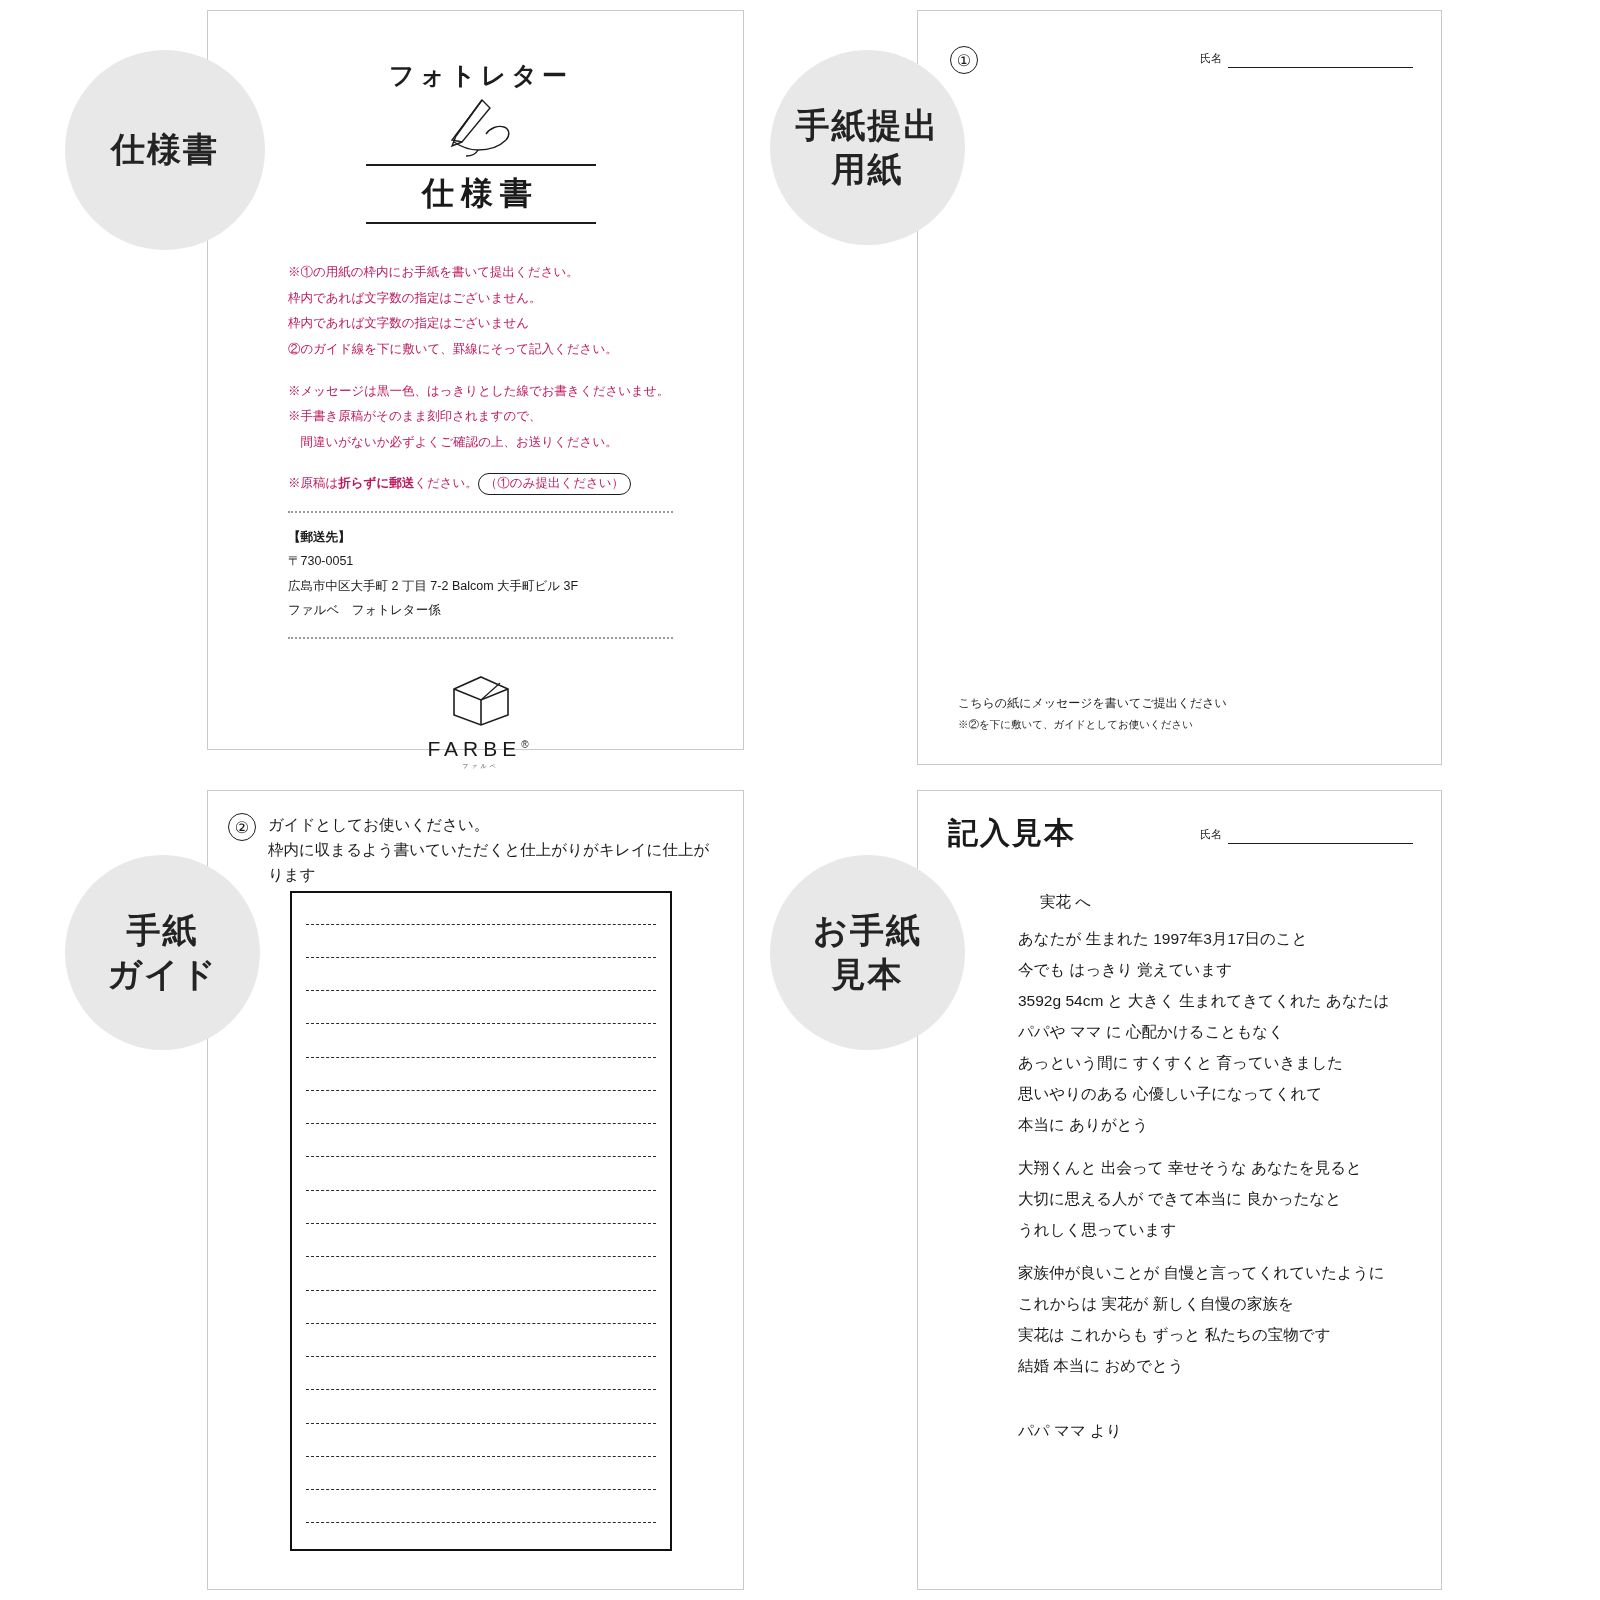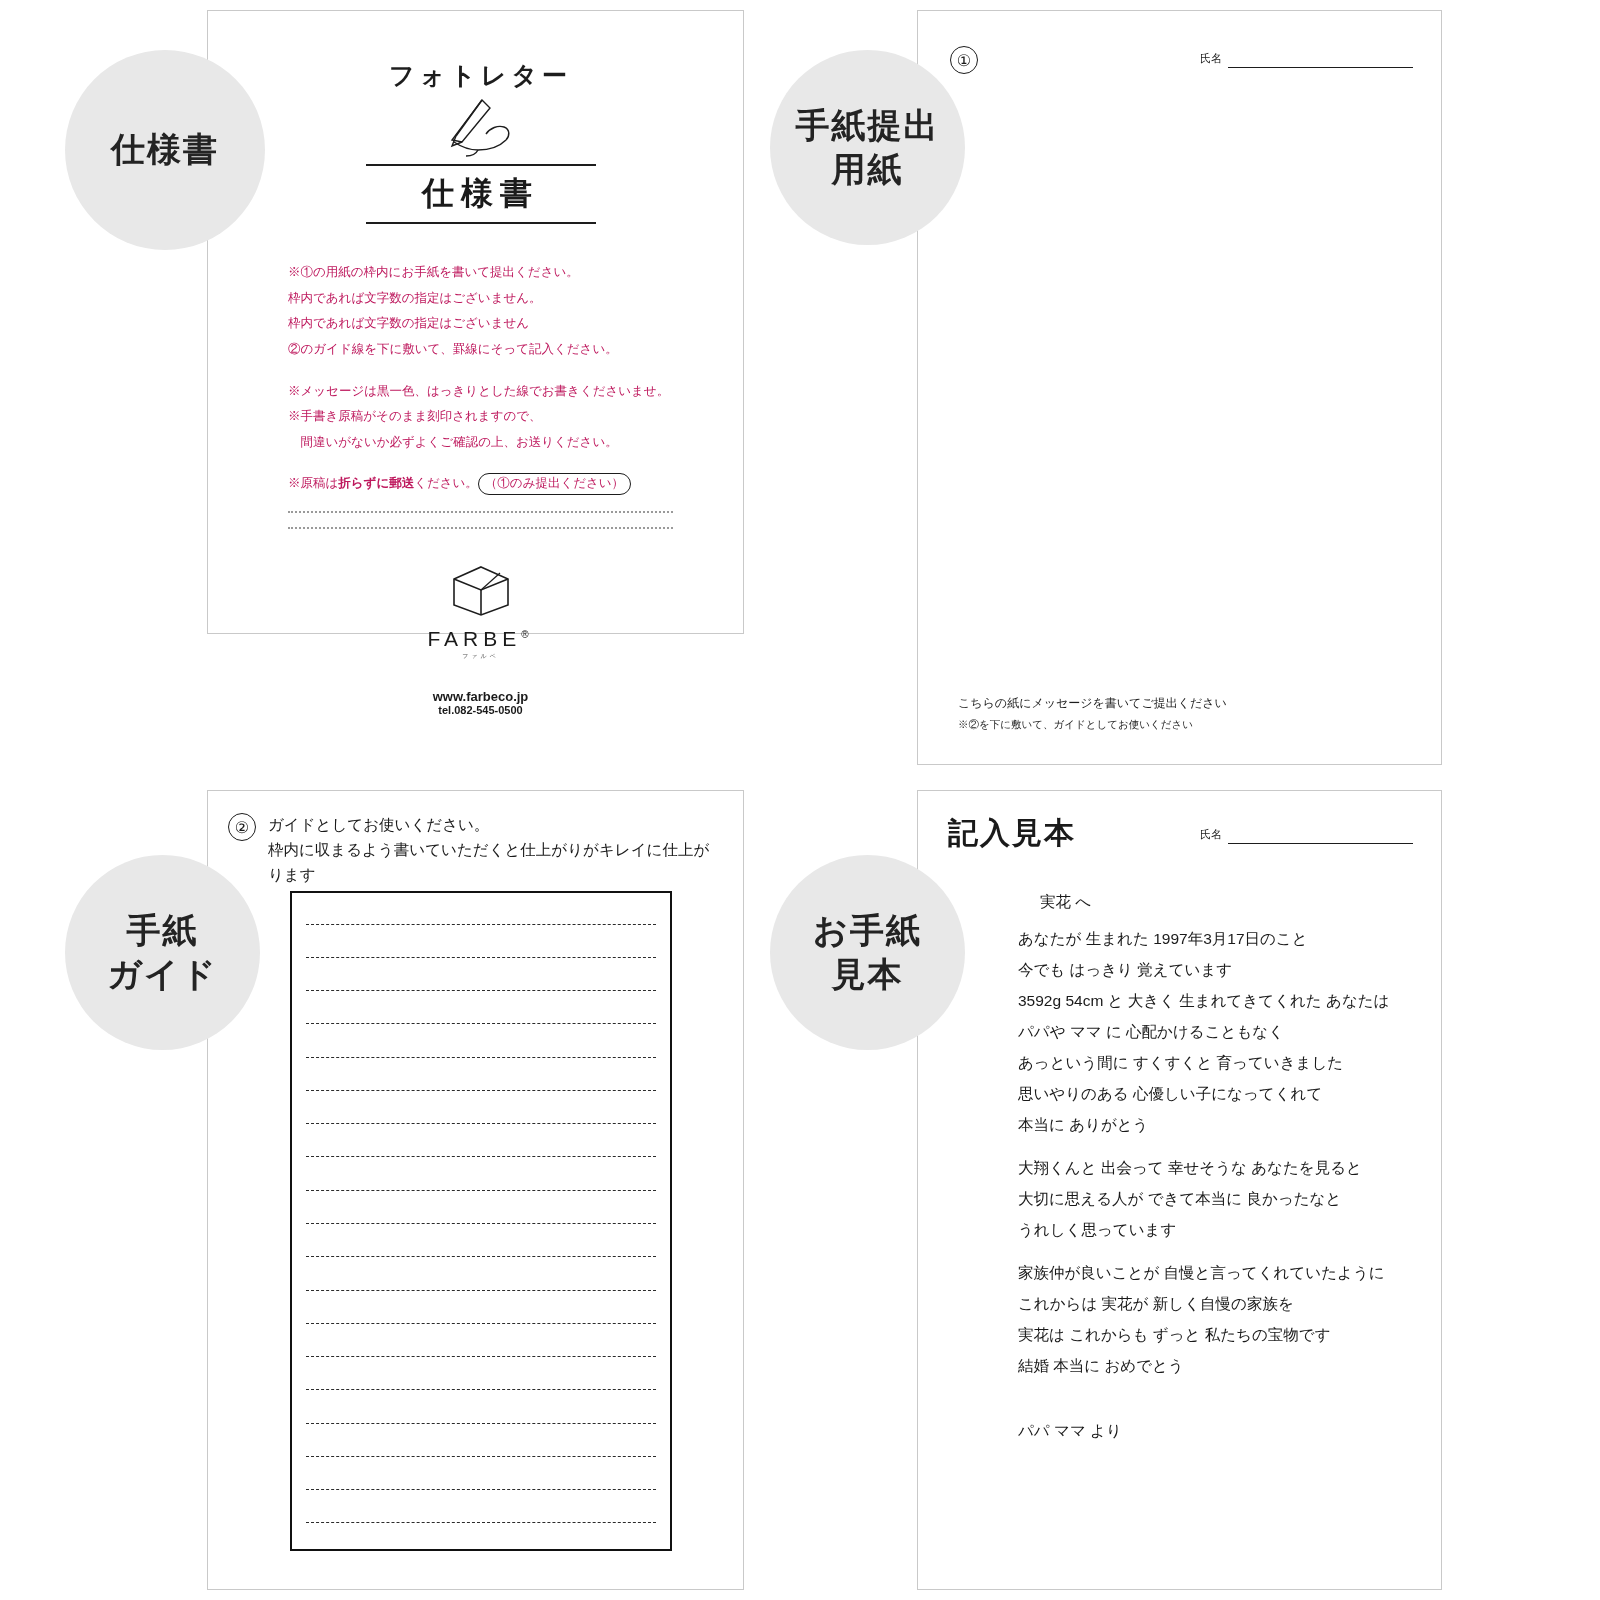--- a/index.html
+++ b/index.html
@@ -36,21 +36,21 @@
     justify-content: center;
     text-align: center;
     font-size: 34px;
     font-weight: 700;
     letter-spacing: 2px;
     line-height: 1.28;
     color: #232323;
     z-index: 5;
   }
   
-  #sheet-spec { left: 207px; top: 10px; width: 537px; height: 624px; }
+  #sheet-spec { left: 207px; top: 10px; width: 537px; height: 740px; }
   .spec-inner { position: absolute; left: 80px; top: 48px; width: 385px; }
   .spec-title-script {
     text-align: center;
     font-size: 25px;
     letter-spacing: 5px;
     font-weight: 700;
     color: #1d1d1d;
   }
   .hand-svg { display: block; margin: 4px auto 0 auto; }
   .spec-rule-top, .spec-rule-bottom {
@@ -190,20 +190,26 @@
           <div>　間違いがないか必ずよくご確認の上、お送りください。</div>
         </div>
 
         <div>
           <span>※原稿は</span><span class="b">折らずに郵送</span><span>ください。</span><span class="boxed">（①のみ提出ください）</span>
         </div>
       </div>
 
       <div class="dotted-rule"></div>
 
+      <div class="addr">
+        <div class="hd">【郵送先】</div>
+        <div>〒730-0051</div>
+        <div>広島市中区大手町 2 丁目 7-2 Balcom 大手町ビル 3F</div>
+        <div>ファルベ　フォトレター係</div>
+      </div>
 
       <div class="dotted-rule"></div>
 
       <div class="logo-wrap">
         <svg width="66" height="56" viewBox="0 0 66 56">
           <path d="M33 4 L60 16 L60 42 L33 52 L6 42 L6 16 Z" fill="none" stroke="#1d1d1d" stroke-width="1.6"></path>
           <path d="M6 16 L33 27 L60 16" fill="none" stroke="#1d1d1d" stroke-width="1.6"></path>
           <path d="M33 27 L33 52" fill="none" stroke="#1d1d1d" stroke-width="1.6"></path>
           <path d="M33 27 L52 10" fill="none" stroke="#1d1d1d" stroke-width="1.2"></path>
         </svg>

